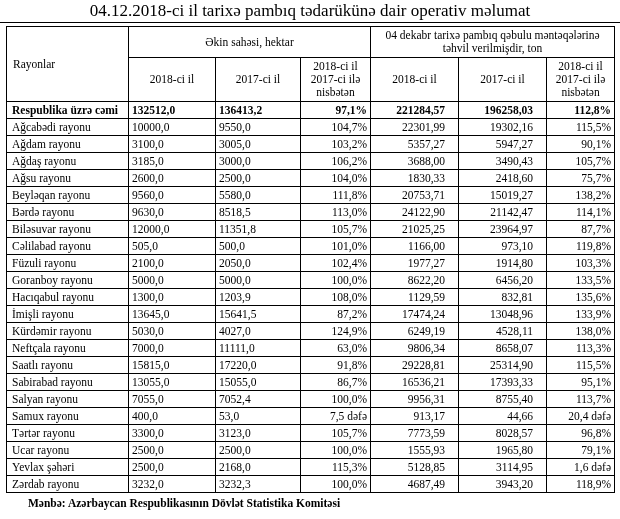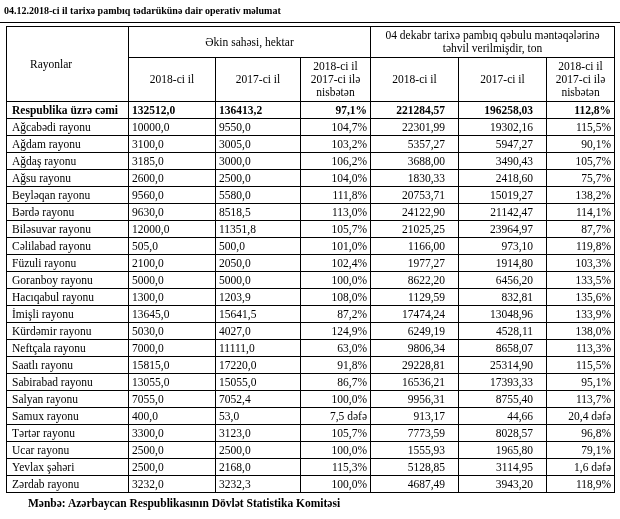--- a/index.html
+++ b/index.html
@@ -9,44 +9,44 @@
     color: #000000;
     font-family: "Liberation Serif", serif;
     overflow: hidden;
   }
   .titlebar {
     width: 100%;
     border-bottom: 1px solid #000;
     padding: 3px 4px 4px;
   }
   .title {
-    text-align: left;
-    font-weight: bold;
-    font-size: 10px;
+    text-align: center;
+    font-weight: normal;
+    font-size: 17px;
     line-height: 15px;
   }
   .content { padding: 3px 6px 0; }
   table {
     border-collapse: collapse;
     table-layout: fixed;
     width: 608px;
   }
   th, td {
     border: 1px solid #000;
     font-size: 11.5px;
     vertical-align: middle;
     overflow: hidden;
   }
   thead th {
     font-weight: normal;
     text-align: center;
     padding: 2px 3px;
     line-height: 13px;
   }
-  th.region-h { text-align: left; padding-left: 23px; }
+  th.region-h { text-align: left; padding-left: 6px; }
   tbody td { line-height: 14px; padding: 1px 3px; }
   td.name { text-align: left; padding-left: 5px; white-space: nowrap; }
   td.num  { text-align: left; padding-right: 16px; white-space: nowrap; }
   td.numt { text-align: right; padding-right: 13px; white-space: nowrap; }
   td.ratio { text-align: right; white-space: nowrap; }
   tr.total td { font-weight: bold; }
   .footer {
     padding: 4px 6px 0;
     font-weight: bold;
     font-size: 11.5px;

